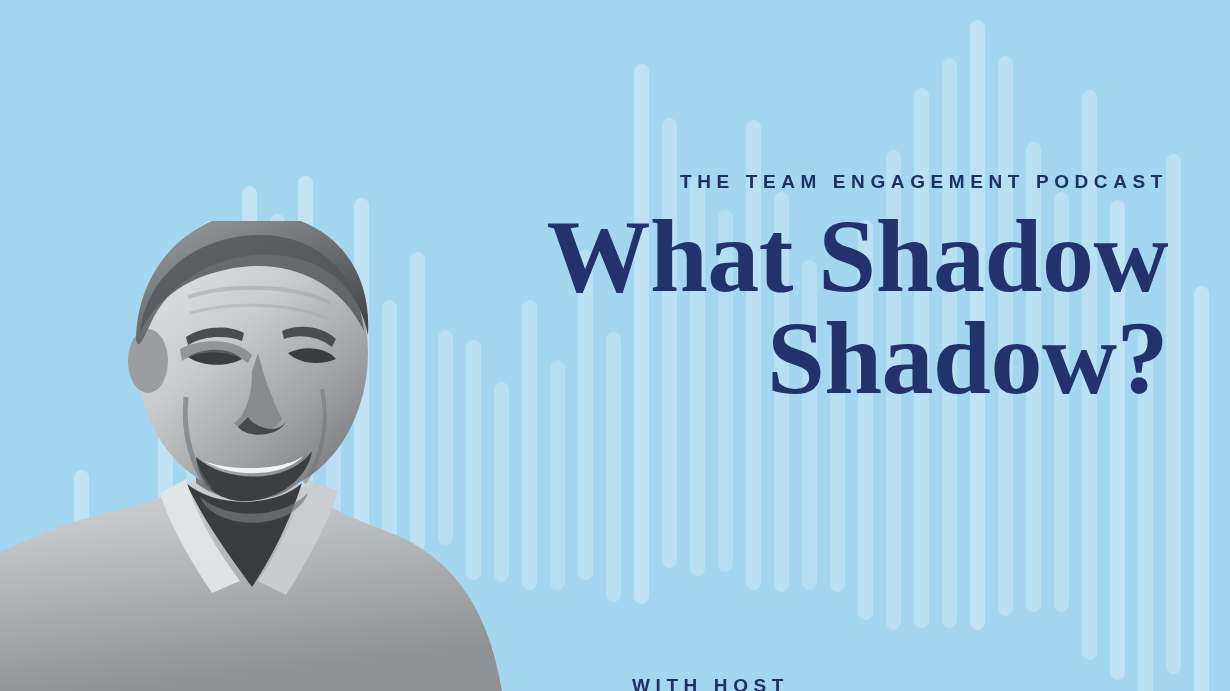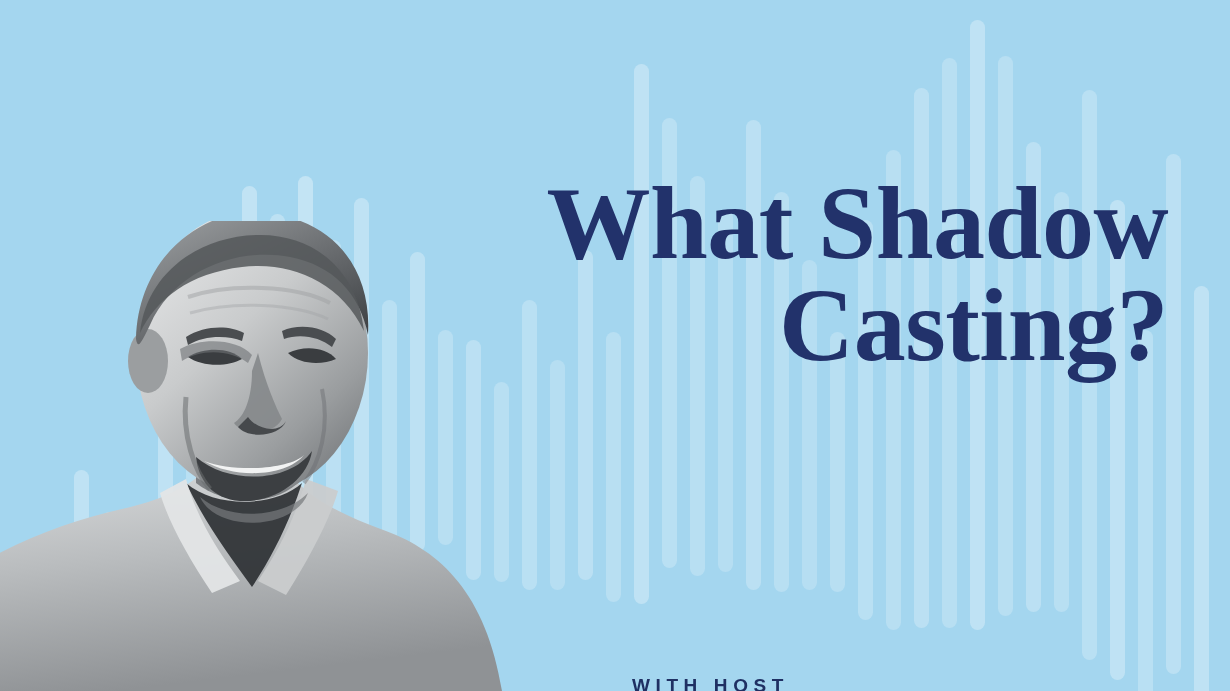--- a/index.html
+++ b/index.html
@@ -219,21 +219,22 @@
 
         <path d="M198 76 C 240 62, 306 64, 340 82" stroke="#9fa2a4" stroke-width="4" fill="none" opacity="0.5"></path>
         <path d="M200 92 C 242 80, 304 82, 338 98" stroke="#9fa2a4" stroke-width="3" fill="none" opacity="0.4"></path>
 
         <path d="M210 276 C 238 300, 292 298, 318 272 C 304 310, 226 312, 210 276 Z" fill="#76797c" opacity="0.7"></path>
       </g>
     </svg>
   </div>
 
   <div class="text-block">
+    <p class="kicker">THE TEAM ENGAGEMENT PODCAST</p>
     <h1 class="title">
       <span class="title-line">What Shadow</span>
-      <span class="title-line">Casting?</span>
+      <span class="title-line">Shadow?</span>
     </h1>
   </div>
 
   <p class="with-host">WITH HOST</p>
 
 </div>
 
 </body></html>

